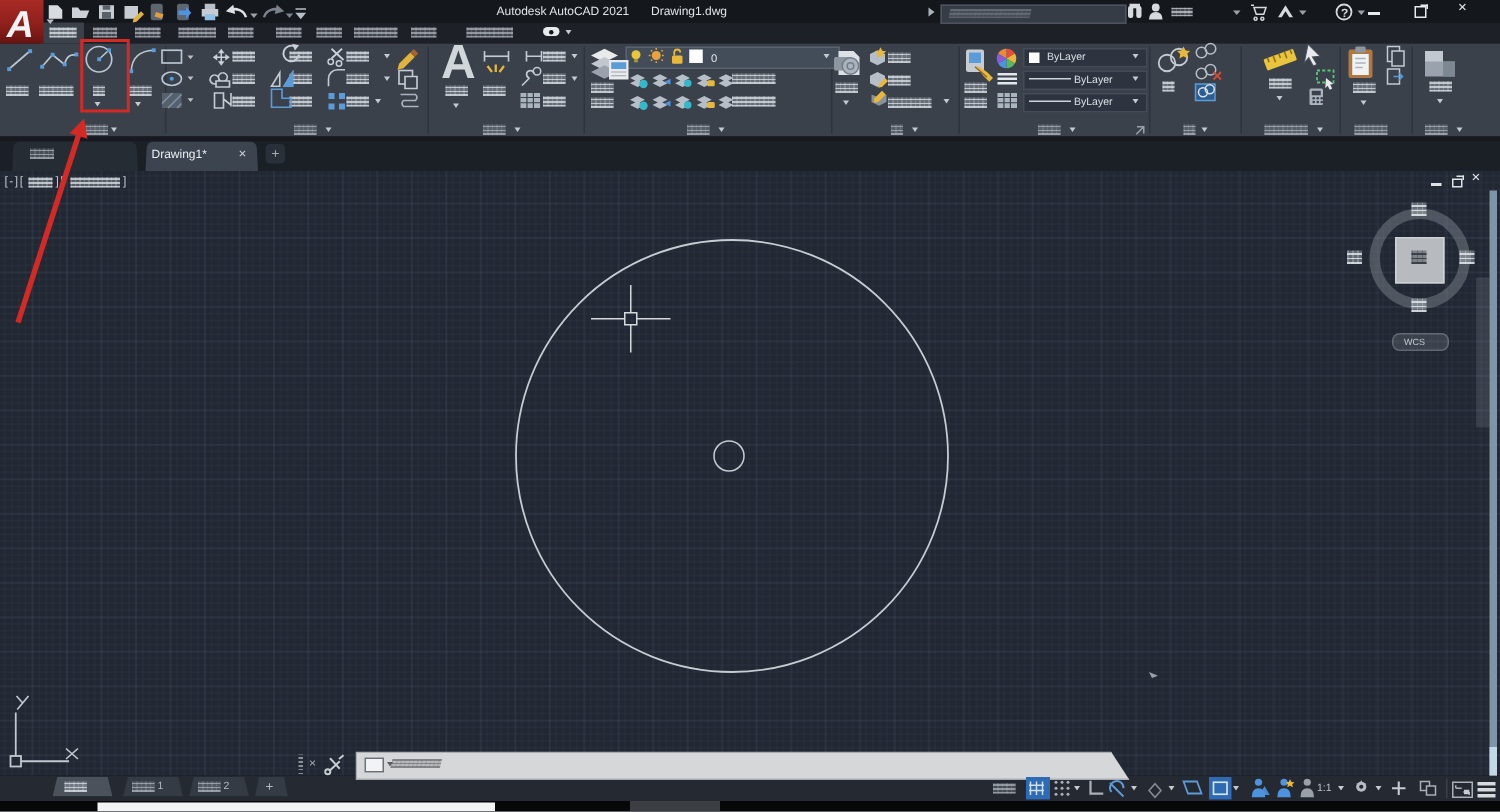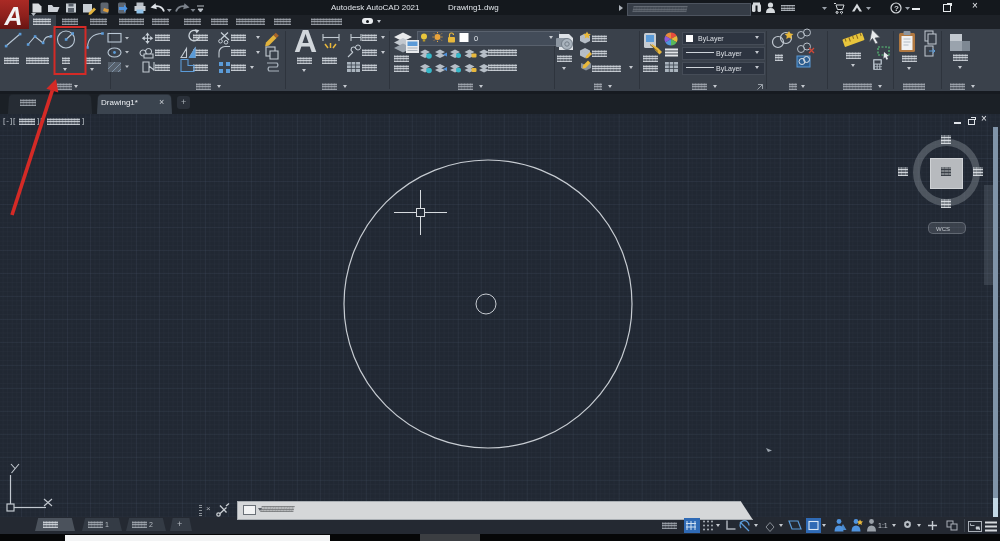--- a/index.html
+++ b/index.html
@@ -34,21 +34,21 @@
    linear-gradient(to bottom,rgba(135,158,188,.06) 1px,transparent 1px),
    linear-gradient(to right,rgba(190,210,235,.022) 1px,transparent 1px),
    linear-gradient(to bottom,rgba(190,210,235,.022) 1px,transparent 1px);
    background-size:23px 23px,23px 23px,4.6px 4.6px,4.6px 4.6px;background-position:-2px -2px"></div>
  <div class="ab" id="statusbar" style="left:0;top:517px;width:1000px;height:17px;background:#242932"></div>
  <div class="ab" id="bottomstrip" style="left:0;top:534px;width:1000px;height:7px;background:#060708"></div>
  <div class="ab" style="left:65px;top:535px;width:265px;height:6px;background:#f3f4f5"></div>
  <div class="ab" style="left:420px;top:534px;width:60px;height:7px;background:#3b3e42"></div>
 
  <div class="t" style="left:331px;top:3.5px;font-size:8px;color:#e3e7ec">Autodesk AutoCAD 2021</div>
-    <div class="t" style="left:448px;top:3.5px;font-size:8px;color:#e3e7ec">Drawing1.dwg</div>
+    <div class="t" style="left:434px;top:3.5px;font-size:8px;color:#e3e7ec">Drawing1.dwg</div>
  <div class="ab" style="left:619px;top:5px;width:0;height:0;border-top:3px solid transparent;border-bottom:3px solid transparent;border-left:4px solid #aeb4bb"></div>
  <div class="ab" style="left:627px;top:2.5px;width:122px;height:11px;background:#353c46;border:1px solid #4d545f"></div>
  <div class="zh s6" style="left:633px;top:5.5px;width:54px;opacity:.38;transform:skewX(-12deg)"></div>
  <div class="zh s6" style="left:781px;top:5px;width:14px"></div>
 
  <div class="ab" style="left:912px;top:8px;width:8px;height:1.6px;background:#e8ebee"></div>
  <div class="ab" style="left:943px;top:4px;width:6px;height:6px;border:1.2px solid #e8ebee;background:transparent"></div>
  <div class="ab" style="left:947px;top:2.5px;width:4px;height:2px;border-top:1.2px solid #e8ebee;border-right:1.2px solid #e8ebee"></div>
  <div class="t" style="left:972px;top:2px;font-size:10px;color:#eceff2">×</div>
 

